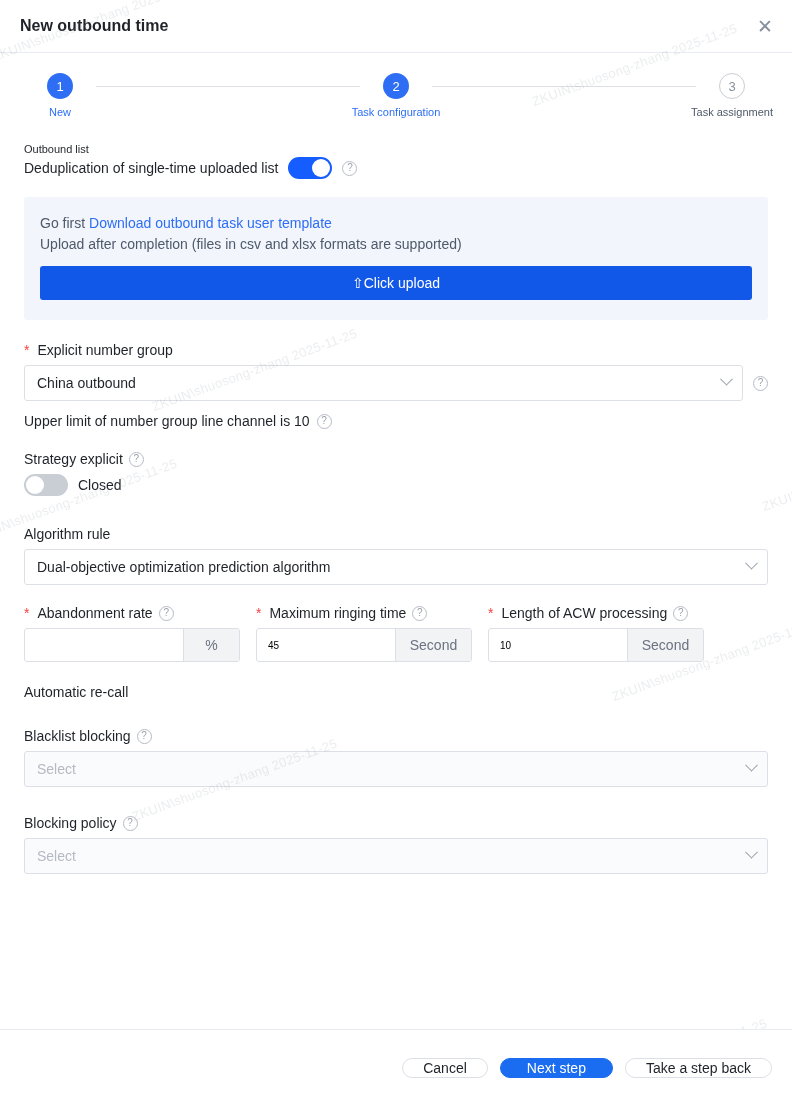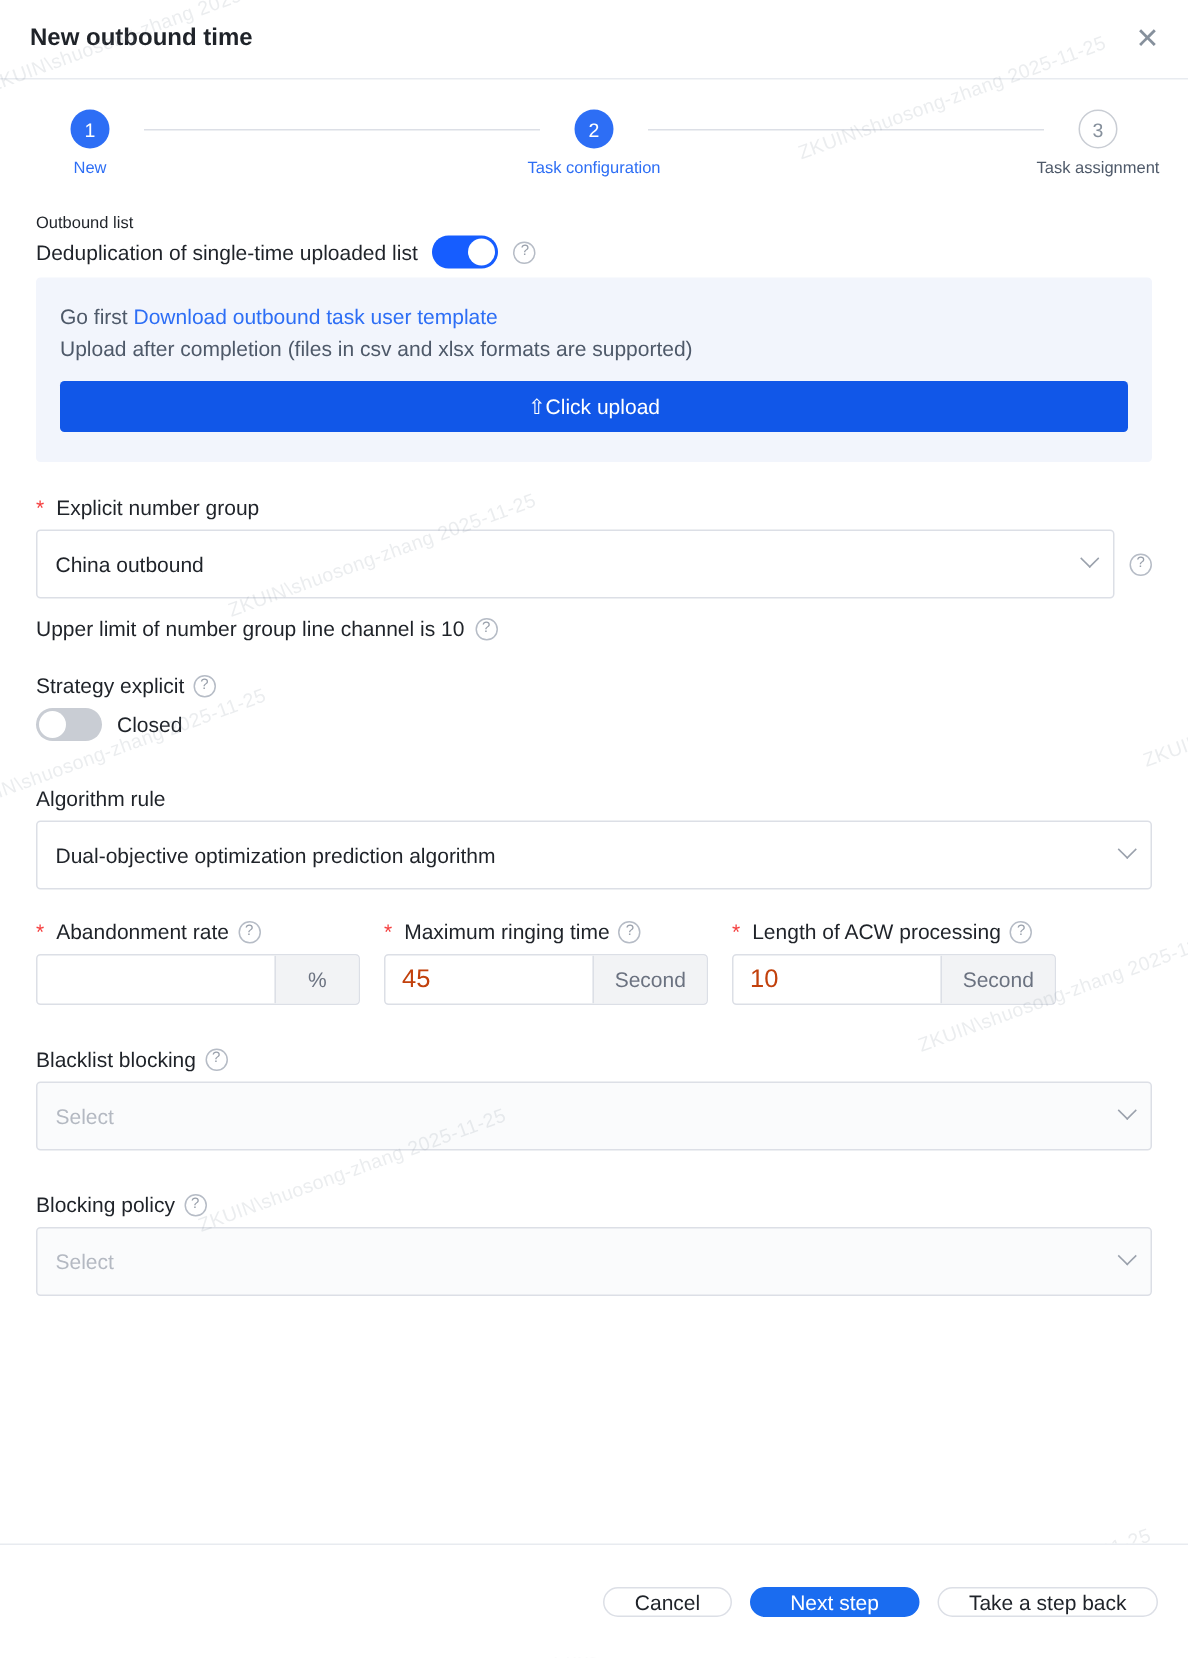--- a/index.html
+++ b/index.html
@@ -113,21 +113,21 @@
   }
   .section-title {
     font-size: 11px;
     color: #1f2329;
     margin: 6px 0 2px 0;
   }
   .row-inline {
     display: flex;
     align-items: center;
     gap: 10px;
-    margin-bottom: 6px;
+    margin-bottom: 18px;
   }
   .lbl { font-size: 14px; color: #1f2329; }
 
   
   .toggle {
     width: 44px; height: 22px;
     border-radius: 11px;
     background: #c9cdd4;
     position: relative;
     flex: none;
@@ -201,21 +201,21 @@
   }
   .req::before {
     content: "*";
     color: #f53f3f;
     margin-right: 2px;
   }
 
   
   .select {
     width: 100%;
-    height: 46px;
+    height: 36px;
     border: 1px solid #dcdfe6;
     border-radius: 3px;
     background: #fff;
     display: flex;
     align-items: center;
     padding: 0 12px;
     font-size: 14px;
     color: #1f2329;
     position: relative;
     cursor: pointer;
@@ -258,23 +258,23 @@
     border: 1px solid #dcdfe6;
     border-radius: 3px;
     overflow: hidden;
     background: #fff;
   }
   .input-group input {
     flex: 1;
     border: none;
     outline: none;
     padding: 0 11px;
-    font-size: 17px;
+    font-size: 10px;
     font-family: "Liberation Sans", sans-serif;
-    color: #c2410c;
+    color: #000000;
     background: transparent;
     min-width: 0;
   }
   .addon {
     width: 76px;
     background: #f2f3f5;
     border-left: 1px solid #dcdfe6;
     display: flex;
     align-items: center;
     justify-content: center;
@@ -425,20 +425,24 @@
         <span>Length of ACW processing</span>
         <span class="help">?</span>
       </div>
       <div class="input-group">
         <input value="10" style="">
         <span class="addon">Second</span>
       </div>
     </div>
   </div>
 
+  <div class="block">
+    <div class="field-label">Automatic re-call</div>
+    <span class="toggle"><span class="knob"></span></span>
+  </div>
 
   <div class="block" style="margin-top:28px">
     <div class="field-label">
       <span>Blacklist blocking</span>
       <span class="help">?</span>
     </div>
     <div class="select placeholder">
       <span>Select</span>
       <span class="caret"></span>
     </div>

